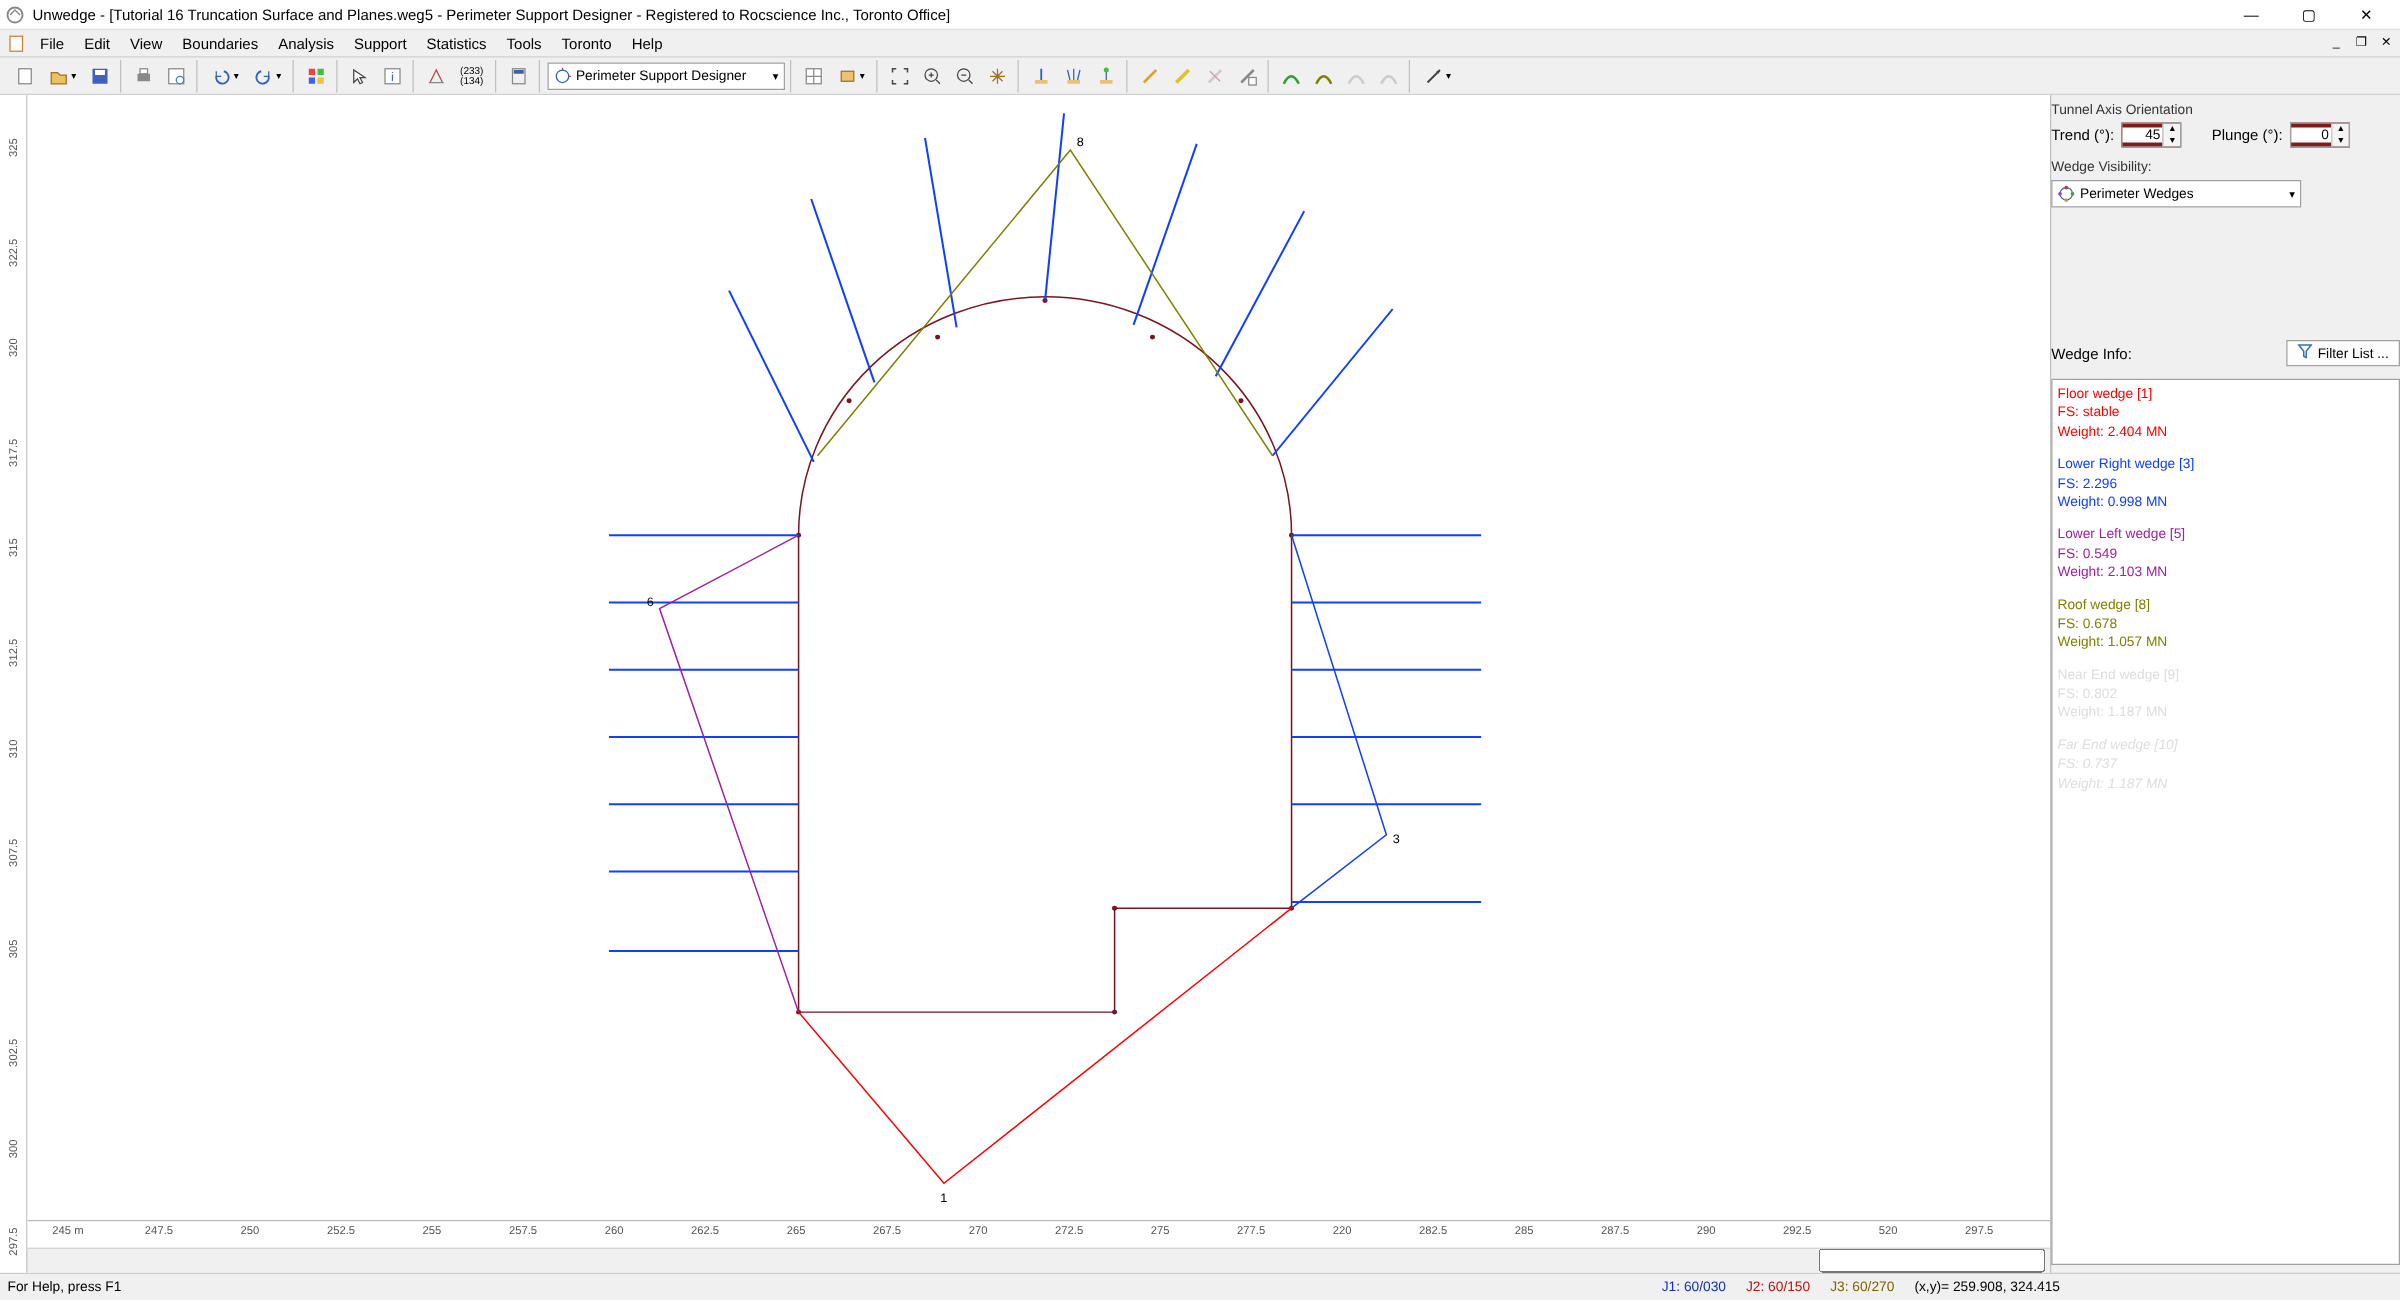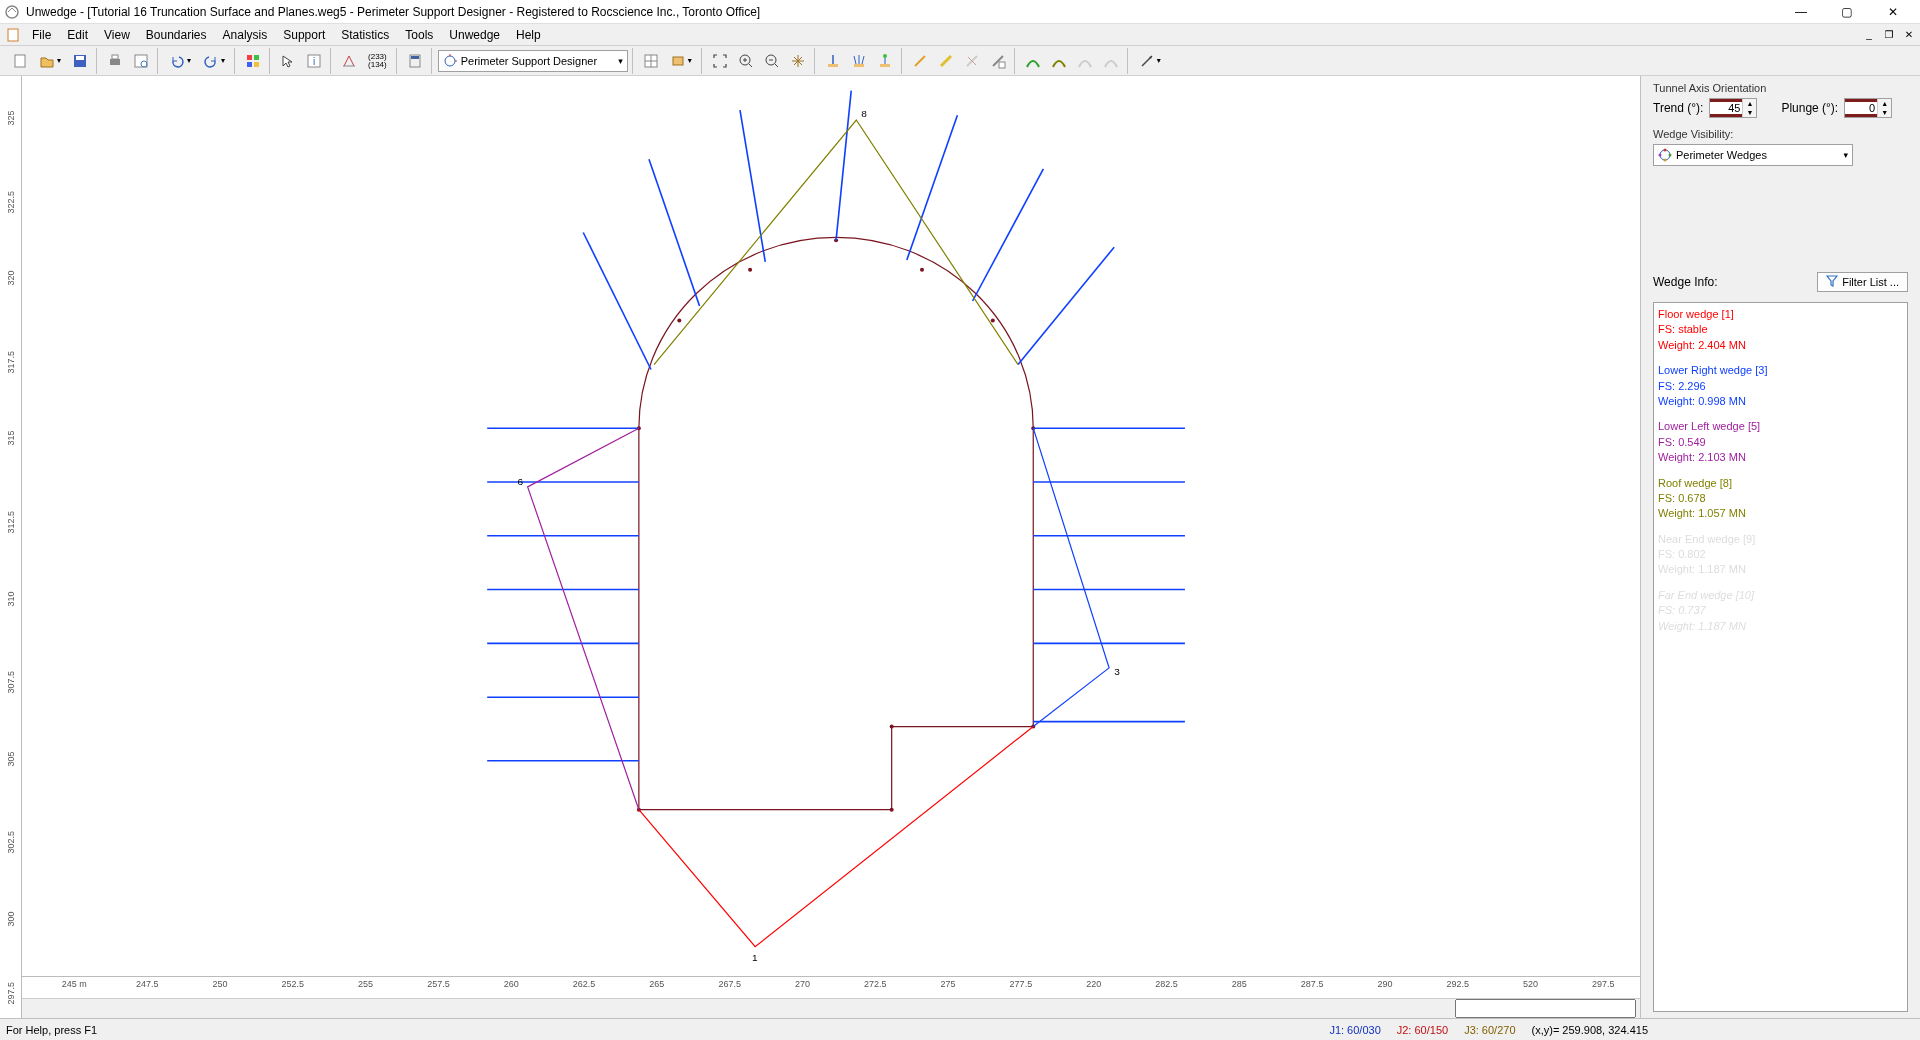--- a/index.html
+++ b/index.html
@@ -30,24 +30,24 @@
 .toolbar .view-combo .carrow { margin-left: auto; font-size: 9px; }
 
 
 .main { display: flex; height: calc(100% - 24px - 22px - 30px - 22px); }
 .canvas-wrap { flex: 1; position: relative; background: #fff; display: flex; }
 .ruler-y { width: 22px; background: #fff; border-right: 1px solid #bbb; position: relative; font-size: 9px; color: #555; }
 .ruler-y .tick { position: absolute; right: 0; width: 100%; text-align: center; transform: rotate(-90deg); transform-origin: center; }
 .canvas-inner { flex: 1; display: flex; flex-direction: column; }
 .drawing { flex: 1; position: relative; background: #fff; overflow: hidden; }
 .ruler-x { height: 22px; background: #fff; border-top: 1px solid #bbb; position: relative; font-size: 9px; color: #555; }
-.ruler-x .tick { position: absolute; top: 2px; transform: translateX(-50%); margin-left: 20px; }
-
-
-.sidepanel { width: 280px; background: #f0f0f0; border-left: 1px solid #c0c0c0; padding: 6px 12px; display: flex; flex-direction: column; gap: 6px; font-size: 11px; }
+.ruler-x .tick { position: absolute; top: 2px; transform: translateX(-50%); }
+
+
+.sidepanel { width: 280px; background: #f0f0f0; border-left: 1px solid #c0c0c0; padding: 6px 0; display: flex; flex-direction: column; gap: 6px; font-size: 11px; }
 .sidepanel .section-title { font-size: 11px; color: #333; margin-bottom: 4px; }
 .sidepanel .row { display: flex; align-items: center; gap: 6px; margin: 4px 0; }
 .sidepanel .label { font-size: 12px; }
 .sidepanel .spinbox { display: flex; align-items: center; border: 1px solid #a0a0a0; background: #7f1d1d; height: 20px; }
 .sidepanel .spinbox input { width: 32px; border: none; text-align: right; font-size: 11px; padding-right: 2px; outline: none; }
 .sidepanel .spinbox .spins { display: flex; flex-direction: column; width: 14px; }
 .sidepanel .spinbox .spins span { height: 9px; font-size: 7px; text-align: center; line-height: 9px; cursor: pointer; background: #f4f4f4; border-left: 1px solid #ccc; }
 .sidepanel .combo { width: 200px; height: 22px; border: 1px solid #a0a0a0; background: #fff; display: flex; align-items: center; padding: 0 4px; cursor: pointer; }
 .sidepanel .combo .cicon { width: 14px; height: 14px; margin-right: 4px; }
 .sidepanel .combo .carrow { margin-left: auto; font-size: 9px; }
@@ -97,21 +97,21 @@
       </svg>
   </span>
   <span class="menuitem">File</span>
   <span class="menuitem">Edit</span>
   <span class="menuitem">View</span>
   <span class="menuitem">Boundaries</span>
   <span class="menuitem">Analysis</span>
   <span class="menuitem">Support</span>
   <span class="menuitem">Statistics</span>
   <span class="menuitem">Tools</span>
-  <span class="menuitem">Unwedge</span>
+  <span class="menuitem">Toronto</span>
   <span class="menuitem">Help</span>
   <div class="mdi-btns">
     <div class="mdi-btn">_</div>
     <div class="mdi-btn">❐</div>
     <div class="mdi-btn">✕</div>
   </div>
 </div>
 
 <div class="toolbar">
   <div class="tgroup">

